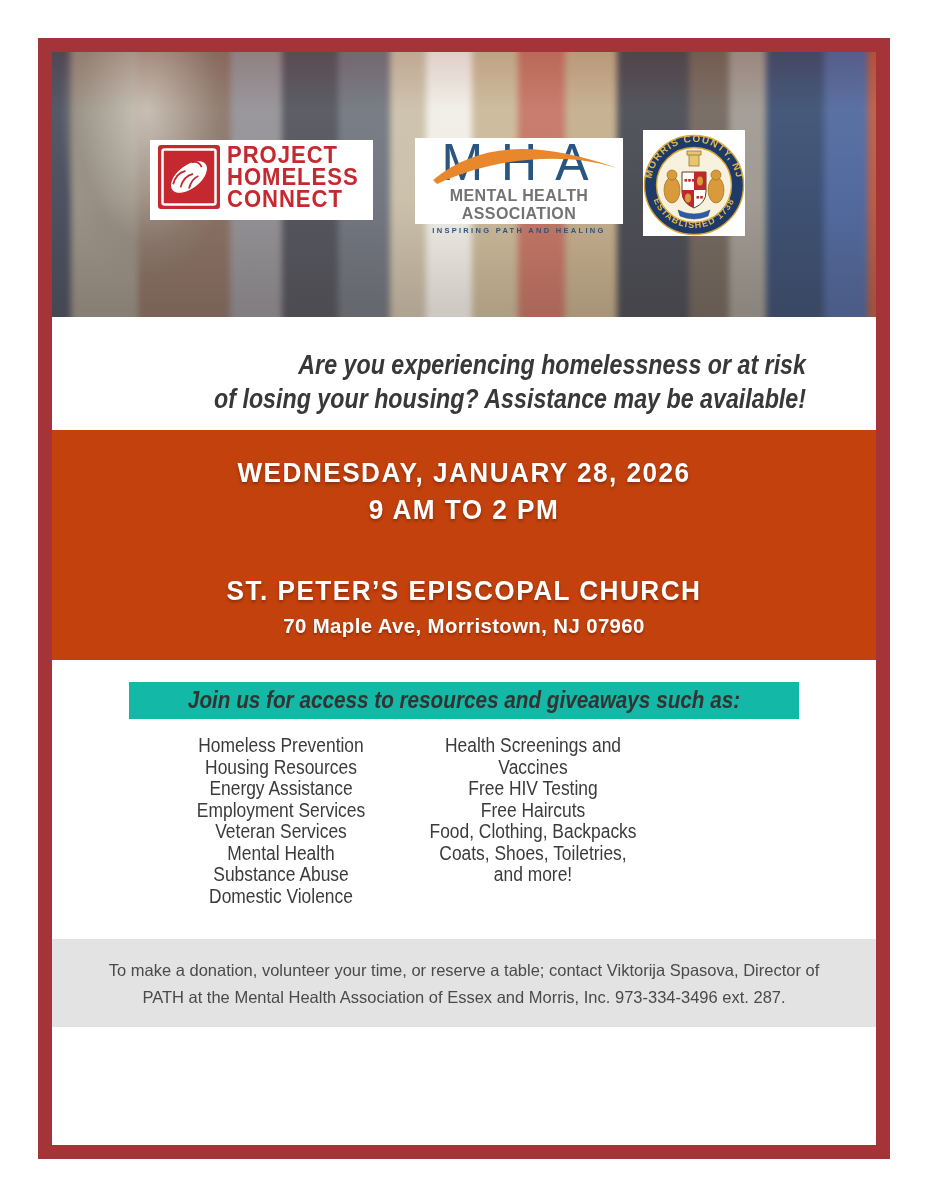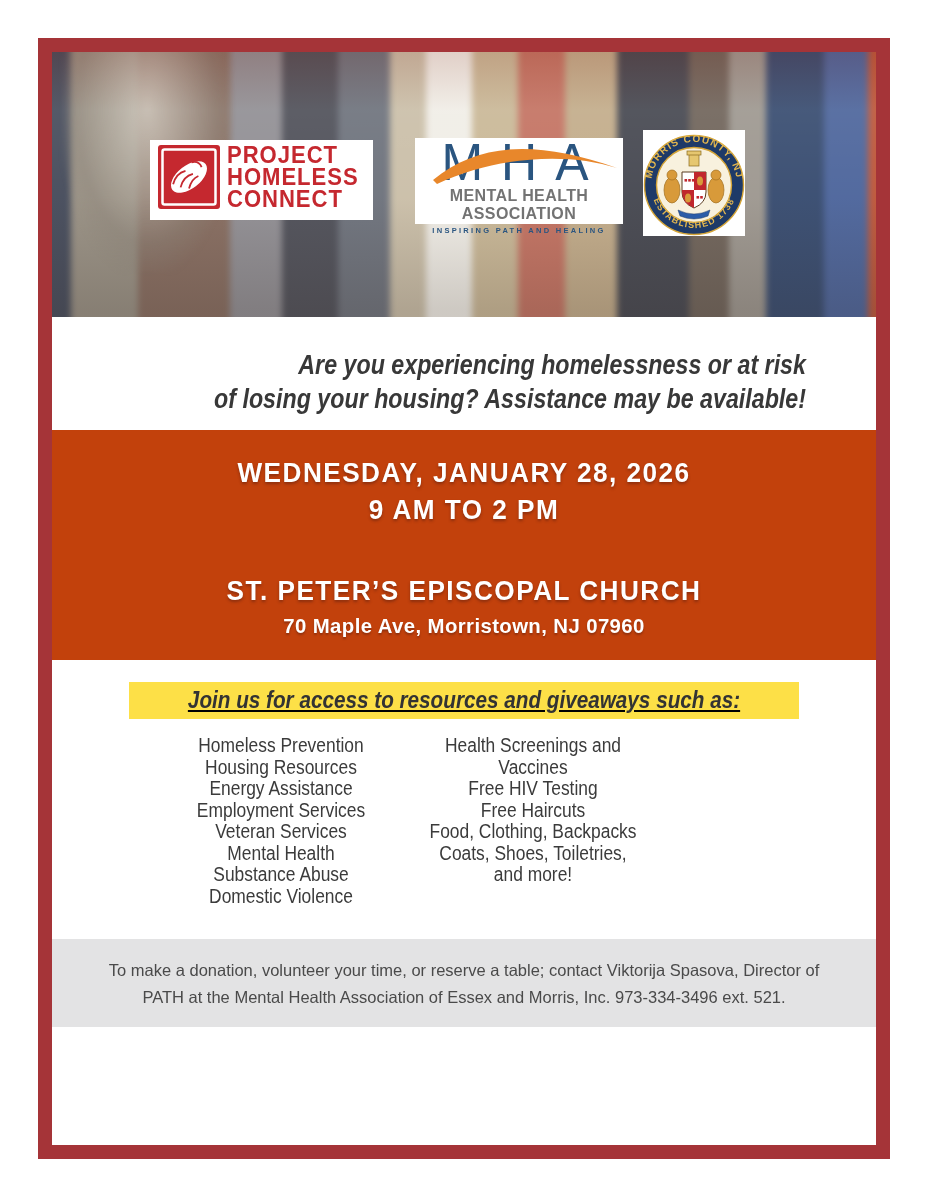--- a/index.html
+++ b/index.html
@@ -59,21 +59,21 @@
   
   .band{height:230px;background:#c2410c;text-align:center;color:#fff;box-sizing:border-box;padding-top:25px;}
   .band-big{font-size:27px;font-weight:bold;line-height:37px;letter-spacing:1.5px;transform:scaleX(.97);
     text-shadow:0 2px 3px rgba(70,25,18,.45);white-space:nowrap;}
   .band-gap{height:44px;}
   .band-address{font-size:21px;font-weight:bold;line-height:32px;letter-spacing:.4px;
     text-shadow:0 2px 2px rgba(70,25,18,.4);transform:scaleX(.97);}
   
   .intro{margin-top:25px;text-align:center;}
   .intro-line{display:block;font-size:24px;line-height:26px;color:#3d3d3d;transform:scaleX(.95);white-space:nowrap;}
-  .join-bar{width:670px;height:37px;margin:22px auto 0;background:#fde047;text-align:center;text-decoration:underline;}
+  .join-bar{width:670px;height:37px;margin:22px auto 0;background:#14b8a6;text-align:center;}
   .join-text{display:block;font-size:23px;font-weight:bold;font-style:italic;line-height:37px;color:#333;transform:scaleX(.9);white-space:nowrap;}
   .resources{display:flex;justify-content:center;gap:7px;margin:16px 110px 0 0;}
   .res-col{width:240px;margin:0;padding:0;text-align:center;transform:scaleX(.87);}
   .res-col.right{width:250px;}
   .res-col li{list-style:none;font-size:20px;line-height:21.5px;color:#3b3b3b;}
   
   .footer-bar{margin-top:32px;height:88px;background:#e3e3e4;box-sizing:border-box;padding-top:18px;text-align:center;}
   .footer-line{display:block;font-size:16.5px;line-height:27px;color:#4a4a4a;}
 </style>
 </head>
@@ -195,16 +195,16 @@
       <li>Free HIV Testing</li>
       <li>Free Haircuts</li>
       <li>Food, Clothing, Backpacks</li>
       <li>Coats, Shoes, Toiletries,</li>
       <li>and more!</li>
     </ul>
   </div>
 
   <div class="footer-bar">
     <span class="footer-line">To make a donation, volunteer your time, or reserve a table; contact Viktorija Spasova, Director of</span>
-    <span class="footer-line">PATH at the Mental Health Association of Essex and Morris, Inc. 973-334-3496 ext. 521.</span>
+    <span class="footer-line">PATH at the Mental Health Association of Essex and Morris, Inc. 973-334-3496 ext. 287.</span>
   </div>
 
 </div>
 
 </body></html>

